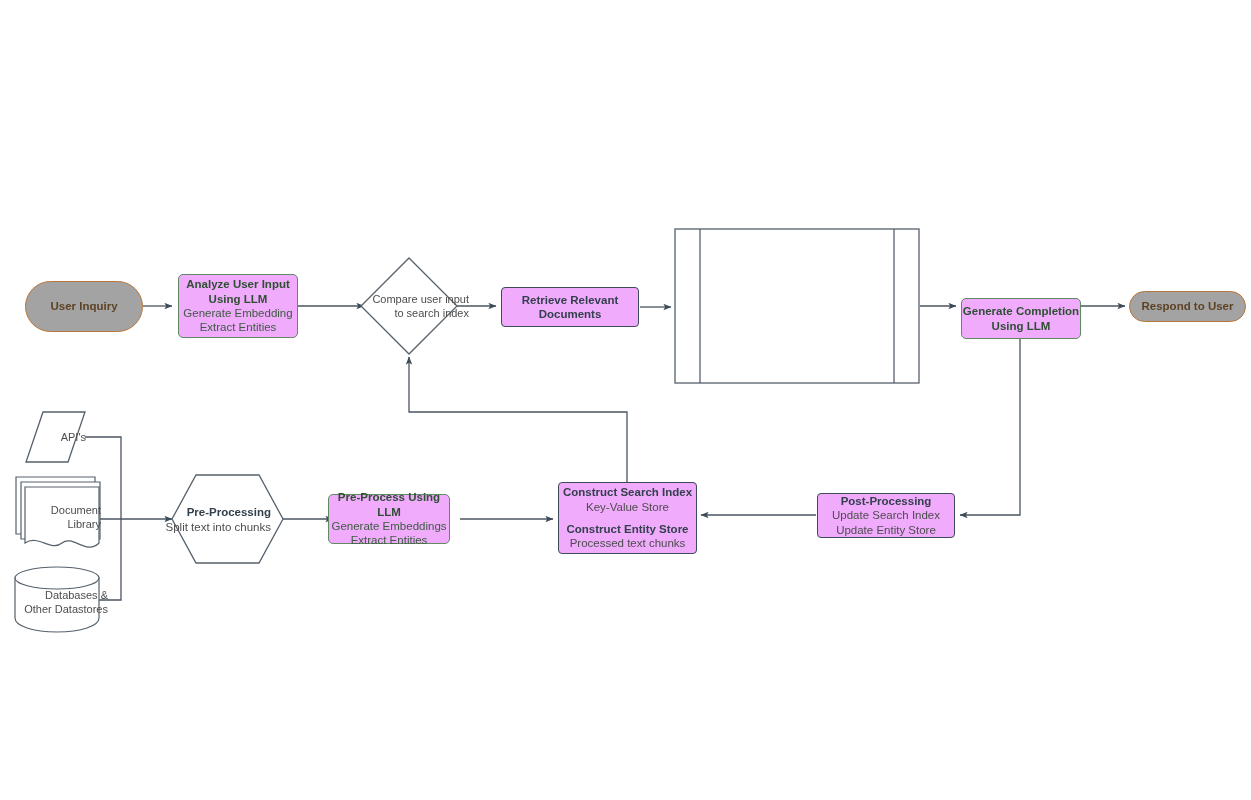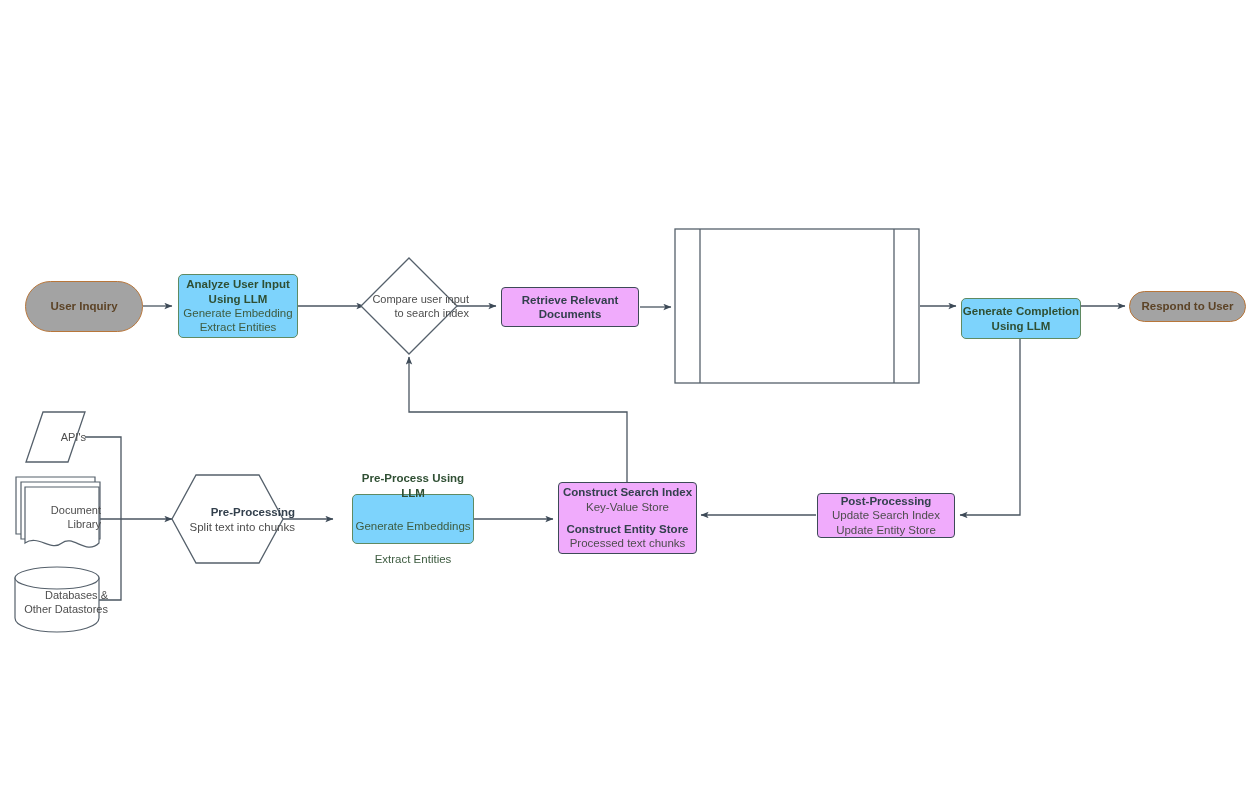--- a/index.html
+++ b/index.html
@@ -47,21 +47,21 @@
     color: #4d4d4d;
   }
   .proc {
     border: 1.4px solid #3d4a57;
     border-radius: 4px;
     background: #f0abfc;
   }
   .llm {
     border: 1.4px solid #5f8a62;
     border-radius: 5px;
-    background: #7dd3fc;
+    background: #f0abfc;
   }
   .llm .ttl { color: #2f4f33; }
   .llm .sub { color: #3e5c41; }
   .term {
     border: 1.4px solid #b8763a;
     border-radius: 999px;
     background: #a3a3a3;
   }
   .term .ttl { color: #5c4326; }
   .shapelabel {
@@ -197,26 +197,26 @@
   <div class="shapelabel" style="left:25px; top:500px; width:76px; height:34px;">
     <div class="lbl-sm">Document</div>
     <div class="lbl-sm">Library</div>
   </div>
 
   <div class="shapelabel" style="left:8px; top:585px; width:100px; height:34px;">
     <div class="lbl-sm">Databases &amp;</div>
     <div class="lbl-sm">Other Datastores</div>
   </div>
 
-  <div class="shapelabel" style="left:184px; top:503px; width:111px; height:34px;">
+  <div class="shapelabel" style="left:160px; top:503px; width:111px; height:34px;">
     <div class="ttl">Pre-Processing</div>
     <div class="sub">Split text into chunks</div>
   </div>
 
-  <div class="node llm" style="left:352px; top:494px; width:122px; height:50px;gap:19px;">
+  <div class="node llm" style="left:328px; top:494px; width:122px; height:50px;">
     <div class="ttl">Pre-Process Using LLM</div>
     <div class="sub">Generate Embeddings</div>
     <div class="sub">Extract Entities</div>
   </div>
 
   <div class="node proc" style="left:558px; top:482px; width:139px; height:72px;">
     <div class="ttl">Construct Search Index</div>
     <div class="sub">Key-Value Store</div>
     <div style="height:8px;"></div>
     <div class="ttl">Construct Entity Store</div>

